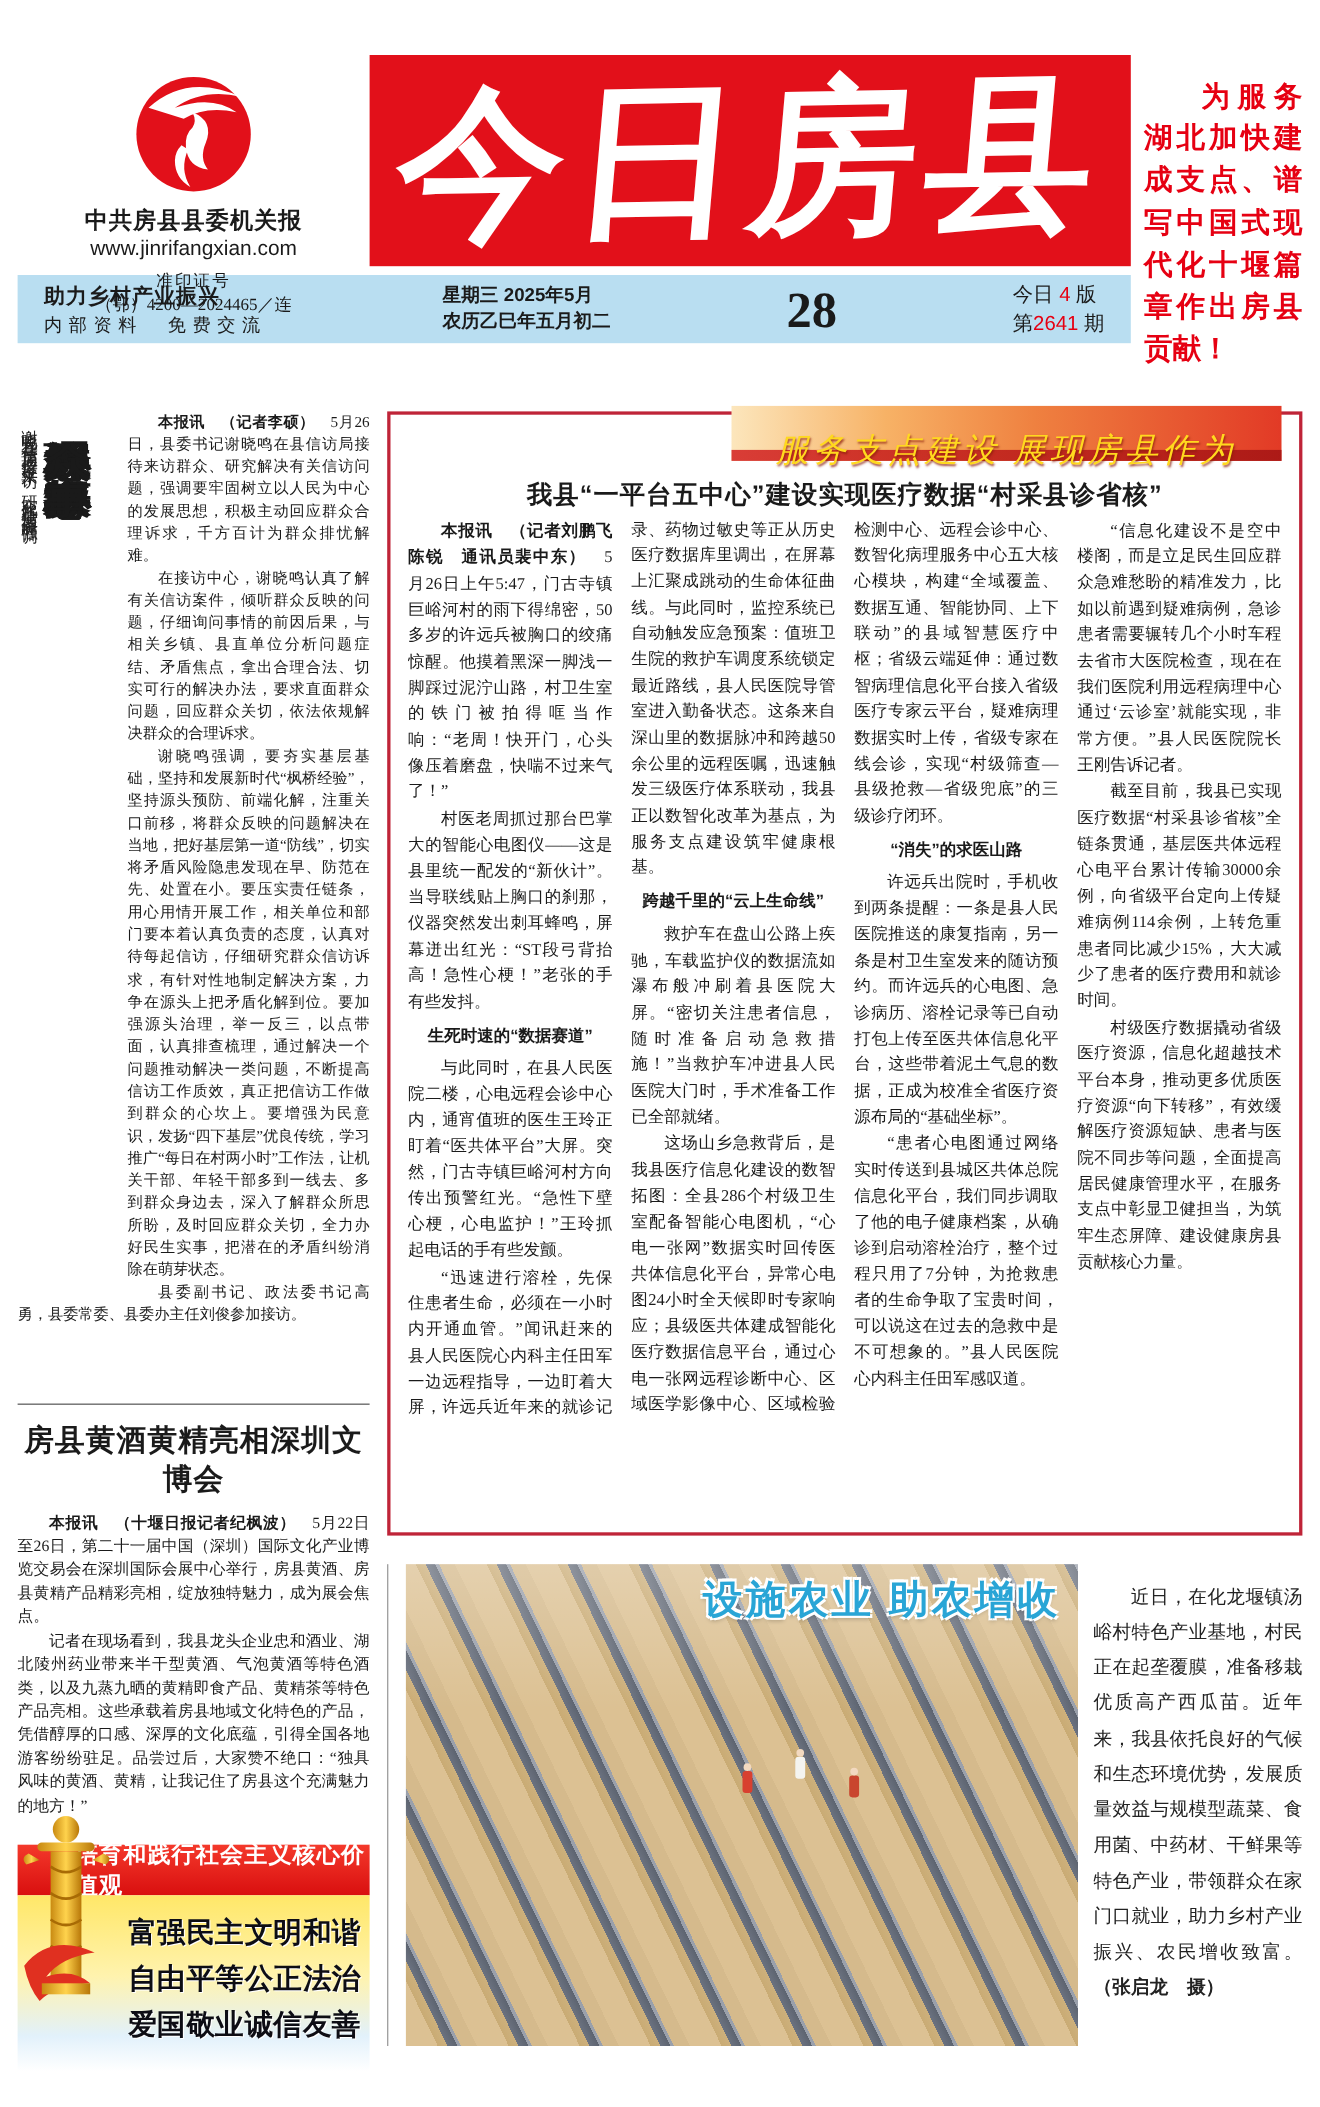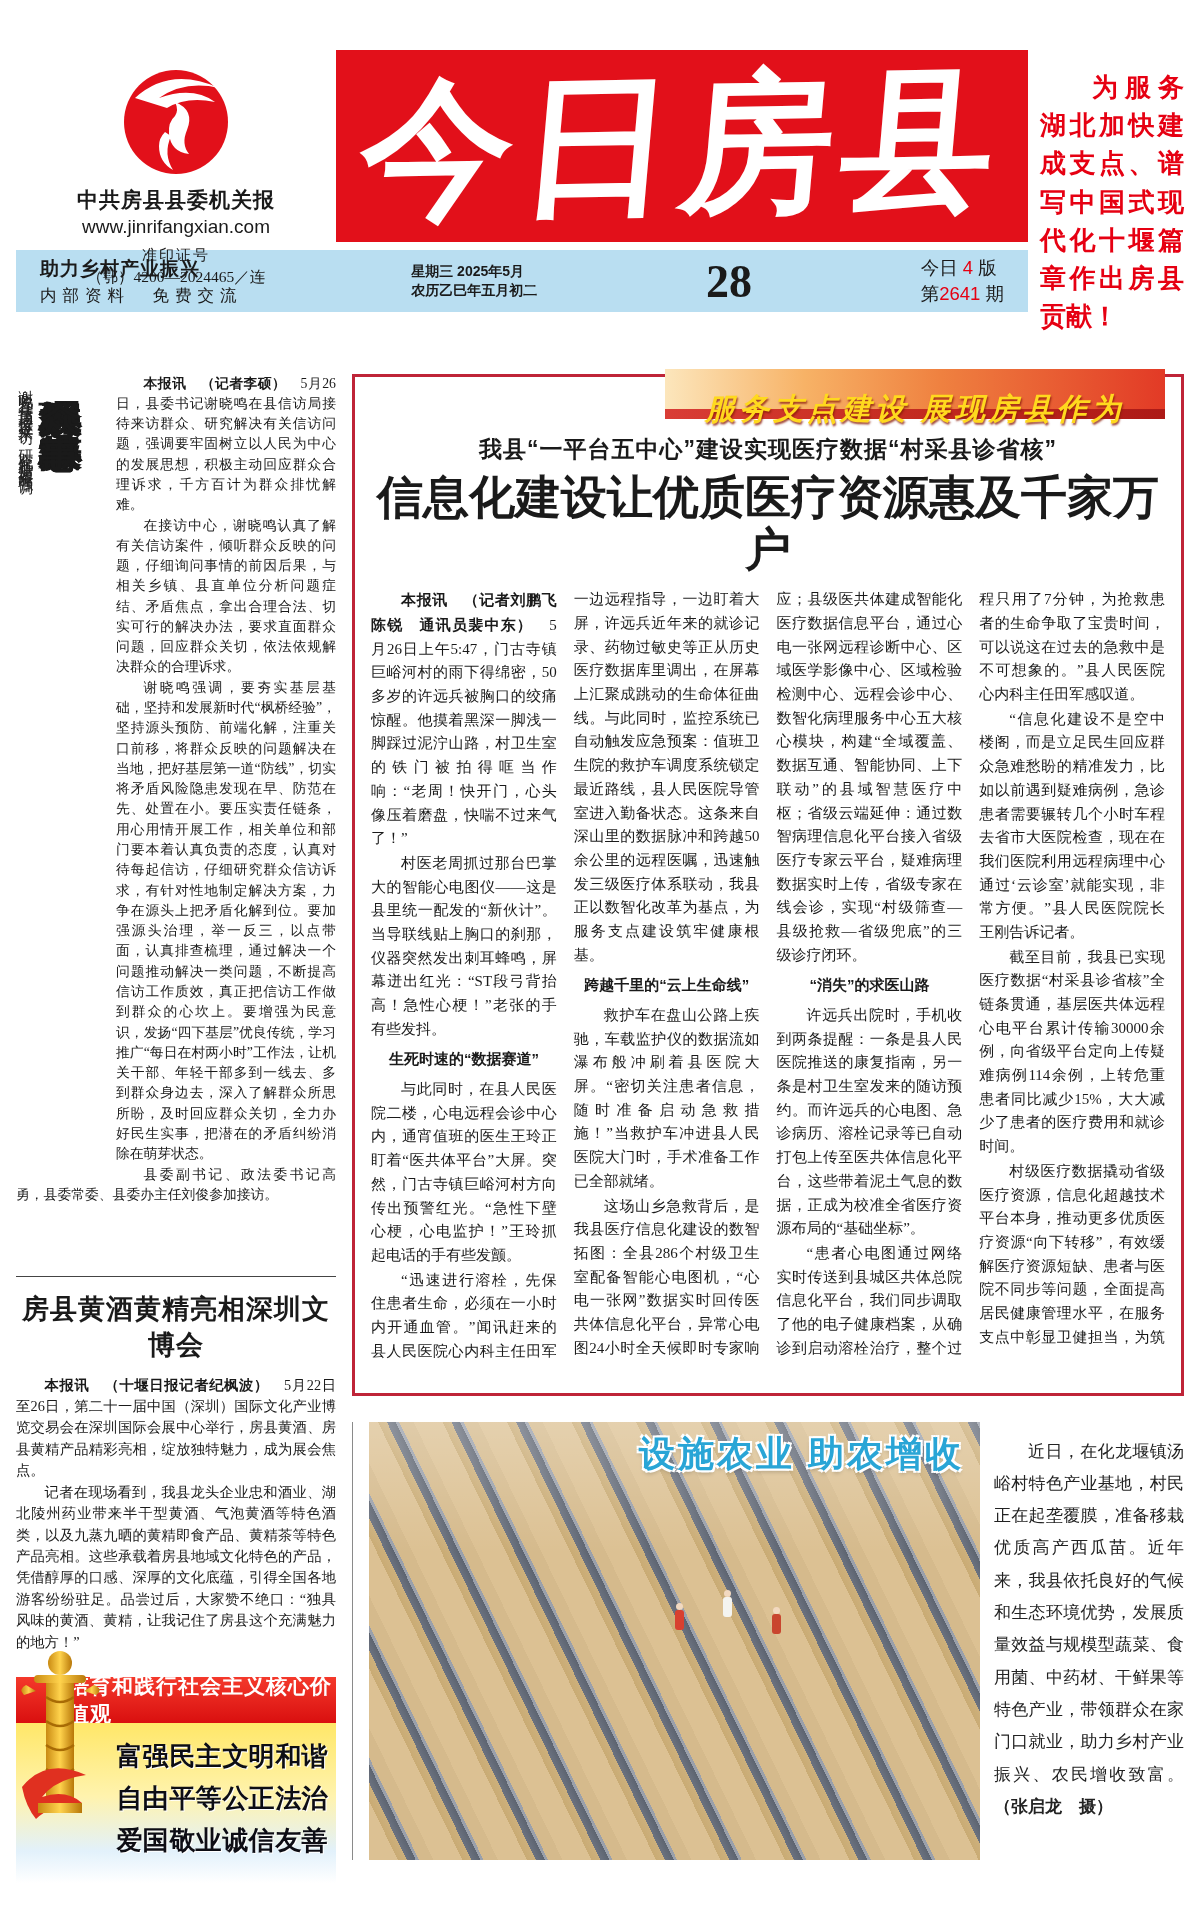--- a/index.html
+++ b/index.html
@@ -35,21 +35,21 @@
     text-align:justify; text-justify:inter-character; text-indent:2em;
   }
 
   
   .info-bar {
     height:62px; background:#b9def1; display:flex; align-items:center;
     padding:0 24px; justify-content:space-between;
   }
   .pub-line1 { font-family:"Liberation Sans", sans-serif; font-weight:bold; font-size:19px; letter-spacing:1px; }
   .pub-line2 { font-size:16.5px; letter-spacing:6px; margin-top:3px; }
-  .date-block { font-family:"Liberation Sans", sans-serif; font-weight:bold; font-size:14px; line-height:1.35; }
+  .date-block { font-family:"Liberation Sans", sans-serif; font-weight:bold; font-size:17px; line-height:1.35; }
   .day-number { font-size:46px; font-weight:bold; font-family:"Liberation Serif", serif; }
   .edition-block { font-family:"Liberation Sans", sans-serif; font-size:18.5px; line-height:1.4; }
   .red-num { color:#e60012; }
 
   
   .content { display:flex; gap:16px; margin-top:38px; }
   .rail { width:320px; flex:none; }
   .main-col { flex:1; min-width:0; }
 
   
@@ -103,21 +103,21 @@
   .top-banner {
     width:63%; align-self:flex-end; margin-top:-8px; height:50px;
     background:linear-gradient(90deg,#fce6bc 0%, #f7b266 28%, #ef8140 55%, #e23a26 100%);
     display:flex; align-items:center; justify-content:center; position:relative;
   }
   .top-banner::after {
     content:""; position:absolute; left:0; bottom:0; width:100%; height:10px;
     background:linear-gradient(90deg,#d31f1f,#a31414); opacity:.85;
   }
   .banner-text {
-    color:#ffd91e; font-size:30px; font-weight:700; font-style:italic;
+    color:#ffd91e; font-size:30px; font-weight:400; font-style:italic;
     letter-spacing:4px; text-shadow:1px 2px 2px rgba(140,30,10,.8); z-index:1;margin-top:31px;
   }
   .kicker {
     text-align:center; font-family:"Liberation Sans", sans-serif; font-weight:bold;
     font-size:23px; margin:15px 0 6px 0; letter-spacing:1px;
   }
   .m-headline {
     text-align:center; font-family:"Liberation Sans", sans-serif; font-weight:900;
     font-size:46px; line-height:1.15; letter-spacing:0; margin-bottom:12px;
   }
@@ -275,21 +275,20 @@
         </svg>
       </div>
     </div>
 
     <div class="main-col">
       <div class="article-box">
         <div class="top-banner">
           <span class="banner-text">服务支点建设  展现房县作为</span>
         </div>
         <div class="kicker">我县“一平台五中心”建设实现医疗数据“村采县诊省核”</div>
-        <div class="m-headline">信息化建设让优质医疗资源惠及千家万户</div>
         <div class="m-body">
 
         <p class="t-p"><b class="lead">本报讯　（记者刘鹏飞　陈锐　通讯员裴中东）　</b><span>5月26日上午5:47，门古寺镇巨峪河村的雨下得绵密，50多岁的许远兵被胸口的绞痛惊醒。他摸着黑深一脚浅一脚踩过泥泞山路，村卫生室的铁门被拍得哐当作响：“老周！快开门，心头像压着磨盘，快喘不过来气了！”</span></p>
             <p class="t-p"><b class="lead"></b><span>村医老周抓过那台巴掌大的智能心电图仪——这是县里统一配发的“新伙计”。当导联线贴上胸口的刹那，仪器突然发出刺耳蜂鸣，屏幕迸出红光：“ST段弓背抬高！急性心梗！”老张的手有些发抖。</span></p>
             <p class="t-h"><b class="lead"></b><span>生死时速的“数据赛道”</span></p>
             <p class="t-p"><b class="lead"></b><span>与此同时，在县人民医院二楼，心电远程会诊中心内，通宵值班的医生王玲正盯着“医共体平台”大屏。突然，门古寺镇巨峪河村方向传出预警红光。“急性下壁心梗，心电监护！”王玲抓起电话的手有些发颤。</span></p>
             <p class="t-p"><b class="lead"></b><span>“迅速进行溶栓，先保住患者生命，必须在一小时内开通血管。”闻讯赶来的县人民医院心内科主任田军一边远程指导，一边盯着大屏，许远兵近年来的就诊记录、药物过敏史等正从历史医疗数据库里调出，在屏幕上汇聚成跳动的生命体征曲线。与此同时，监控系统已自动触发应急预案：值班卫生院的救护车调度系统锁定最近路线，县人民医院导管室进入勤备状态。这条来自深山里的数据脉冲和跨越50余公里的远程医嘱，迅速触发三级医疗体系联动，我县正以数智化改革为基点，为服务支点建设筑牢健康根基。</span></p>
             <p class="t-h"><b class="lead"></b><span>跨越千里的“云上生命线”</span></p>
             <p class="t-p"><b class="lead"></b><span>救护车在盘山公路上疾驰，车载监护仪的数据流如瀑布般冲刷着县医院大屏。“密切关注患者信息，随时准备启动急救措施！”当救护车冲进县人民医院大门时，手术准备工作已全部就绪。</span></p>
             <p class="t-p"><b class="lead"></b><span>这场山乡急救背后，是我县医疗信息化建设的数智拓图：全县286个村级卫生室配备智能心电图机，“心电一张网”数据实时回传医共体信息化平台，异常心电图24小时全天候即时专家响应；县级医共体建成智能化医疗数据信息平台，通过心电一张网远程诊断中心、区域医学影像中心、区域检验检测中心、远程会诊中心、数智化病理服务中心五大核心模块，构建“全域覆盖、数据互通、智能协同、上下联动”的县域智慧医疗中枢；省级云端延伸：通过数智病理信息化平台接入省级医疗专家云平台，疑难病理数据实时上传，省级专家在线会诊，实现“村级筛查—县级抢救—省级兜底”的三级诊疗闭环。</span></p>

